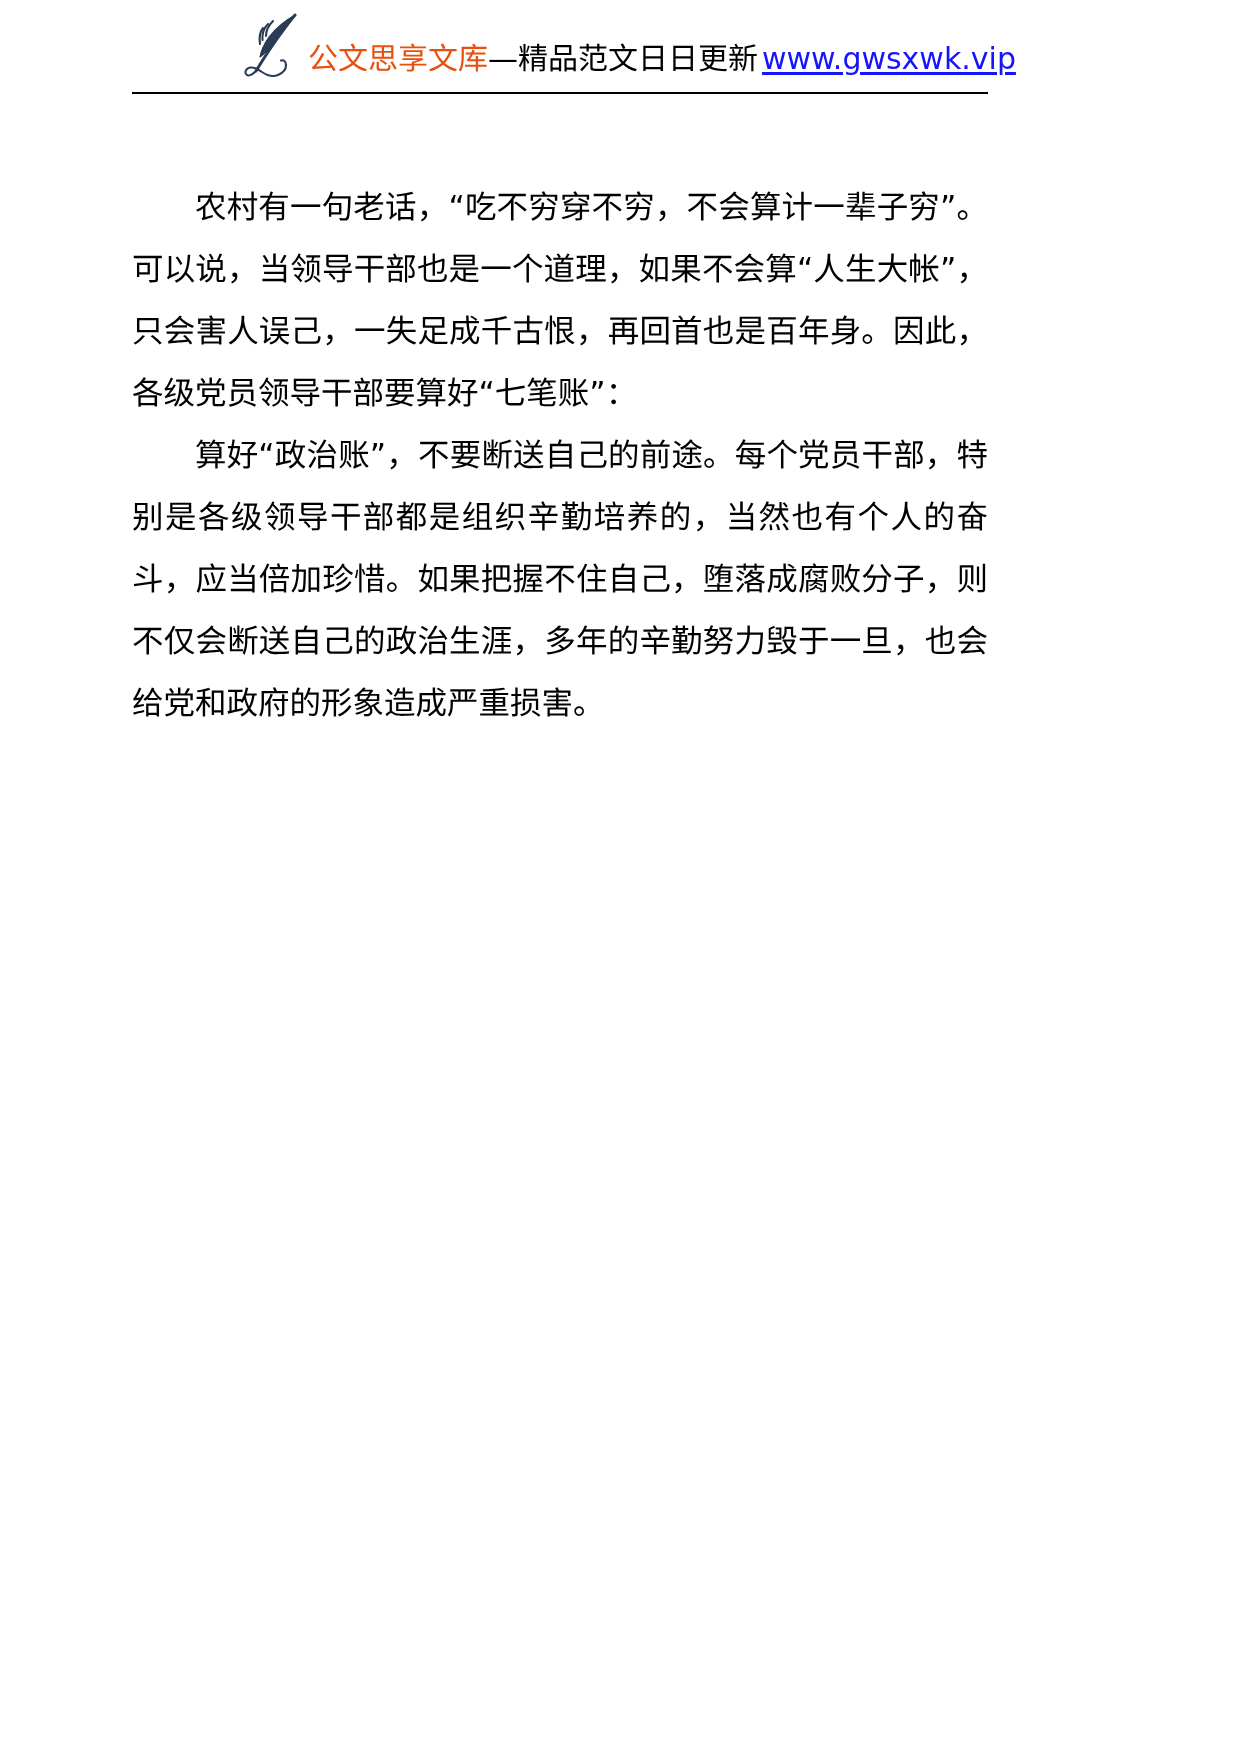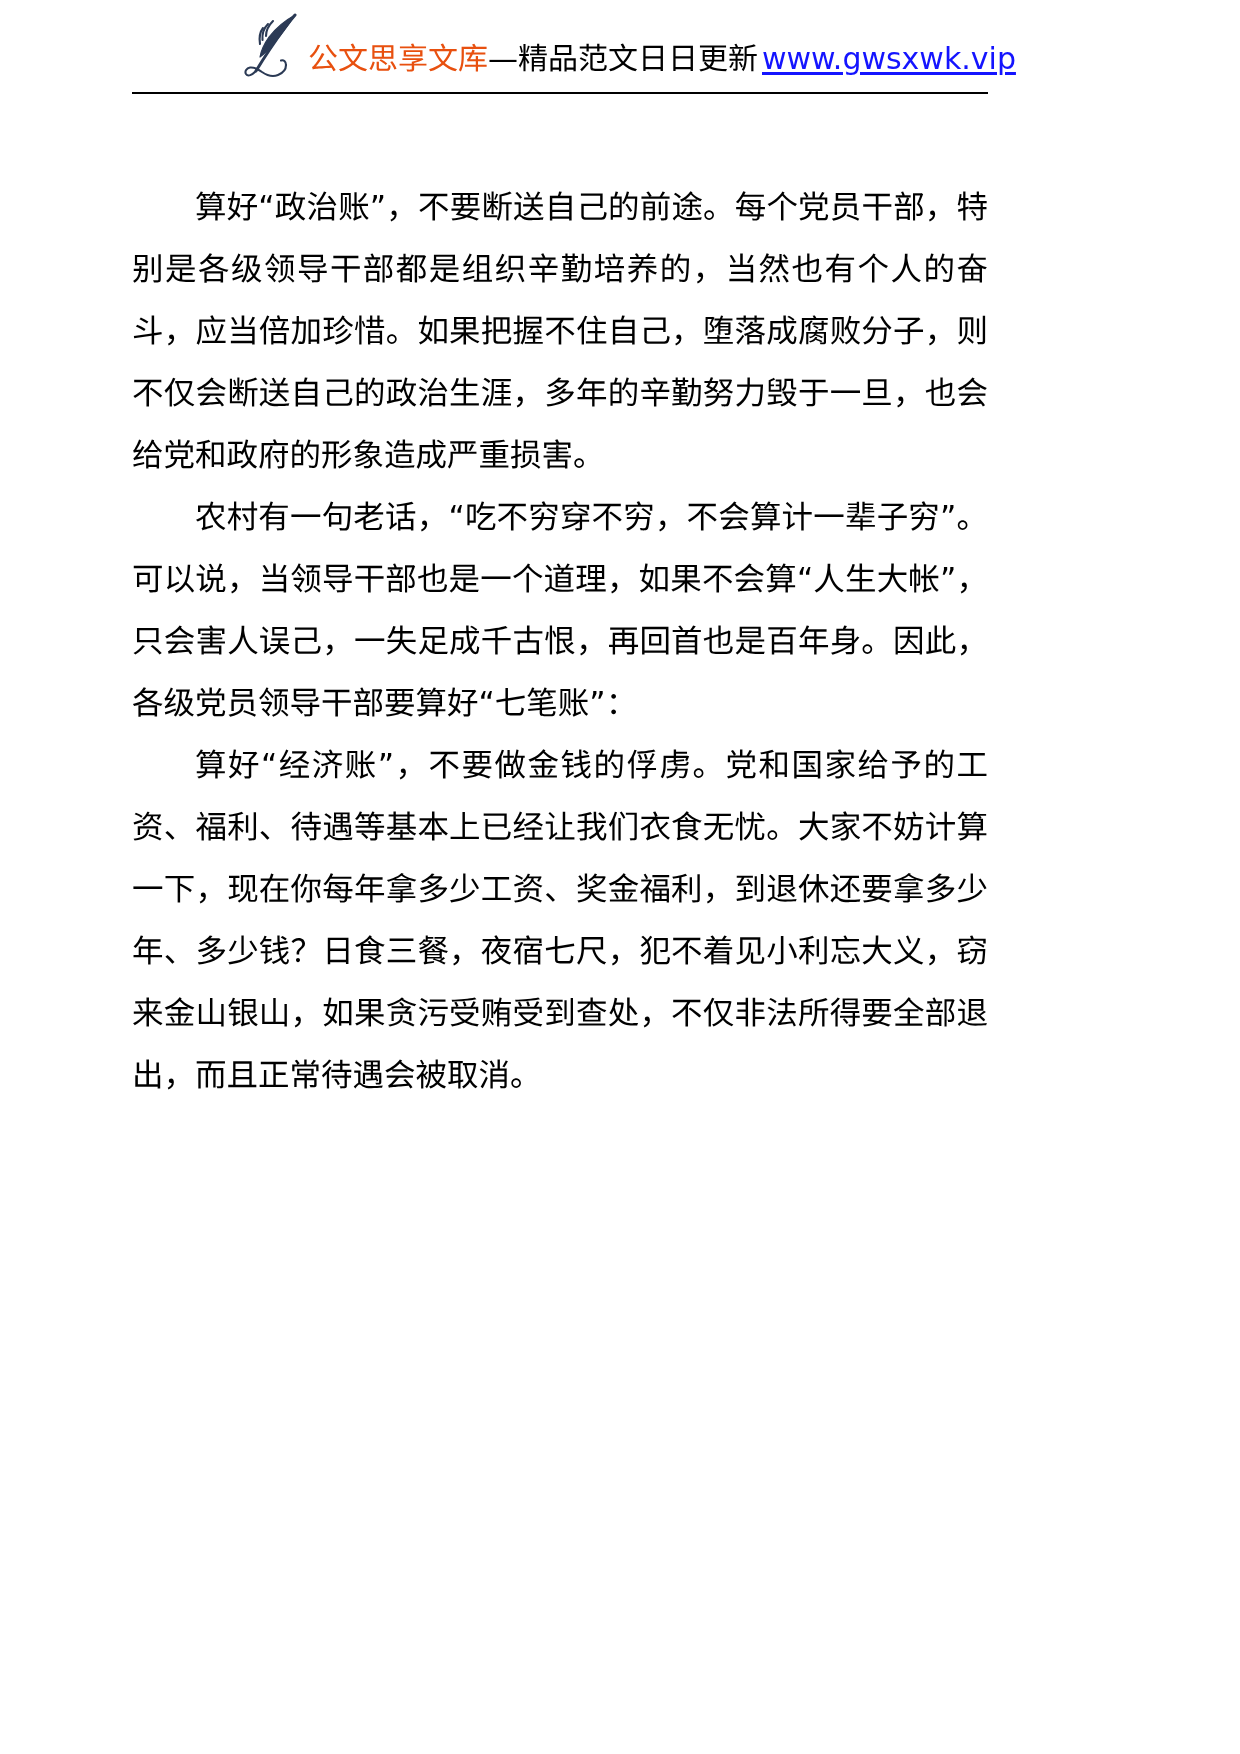--- a/index.html
+++ b/index.html
@@ -120,18 +120,17 @@
         </g>
       </svg>
       <div class="header-text">
         <span class="brand-zh">公文思享文库</span><span class="brand-tagline">—精品范文日日更新</span><a class="brand-url" href="#">www.gwsxwk.vip</a>
       </div>
     </div>
     <div class="header-rule"></div>
   </div>
 
   <div class="doc-body">
+    <p class="doc-para">农村有一句老话，“吃不穷穿不穷，不会算计一辈子穷”。可以说，当领导干部也是一个道理，如果不会算“人生大帐”，只会害人误己，一失足成千古恨，再回首也是百年身。因此，各级党员领导干部要算好“七笔账”：</p>
     <p class="doc-para">算好“政治账”，不要断送自己的前途。每个党员干部，特别是各级领导干部都是组织辛勤培养的，当然也有个人的奋斗，应当倍加珍惜。如果把握不住自己，堕落成腐败分子，则不仅会断送自己的政治生涯，多年的辛勤努力毁于一旦，也会给党和政府的形象造成严重损害。</p>
-    <p class="doc-para">农村有一句老话，“吃不穷穿不穷，不会算计一辈子穷”。可以说，当领导干部也是一个道理，如果不会算“人生大帐”，只会害人误己，一失足成千古恨，再回首也是百年身。因此，各级党员领导干部要算好“七笔账”：</p>
-    <p class="doc-para">算好“经济账”，不要做金钱的俘虏。党和国家给予的工资、福利、待遇等基本上已经让我们衣食无忧。大家不妨计算一下，现在你每年拿多少工资、奖金福利，到退休还要拿多少年、多少钱？日食三餐，夜宿七尺，犯不着见小利忘大义，窃来金山银山，如果贪污受贿受到查处，不仅非法所得要全部退出，而且正常待遇会被取消。</p>
   </div>
 
 </div>
 
 </body></html>

